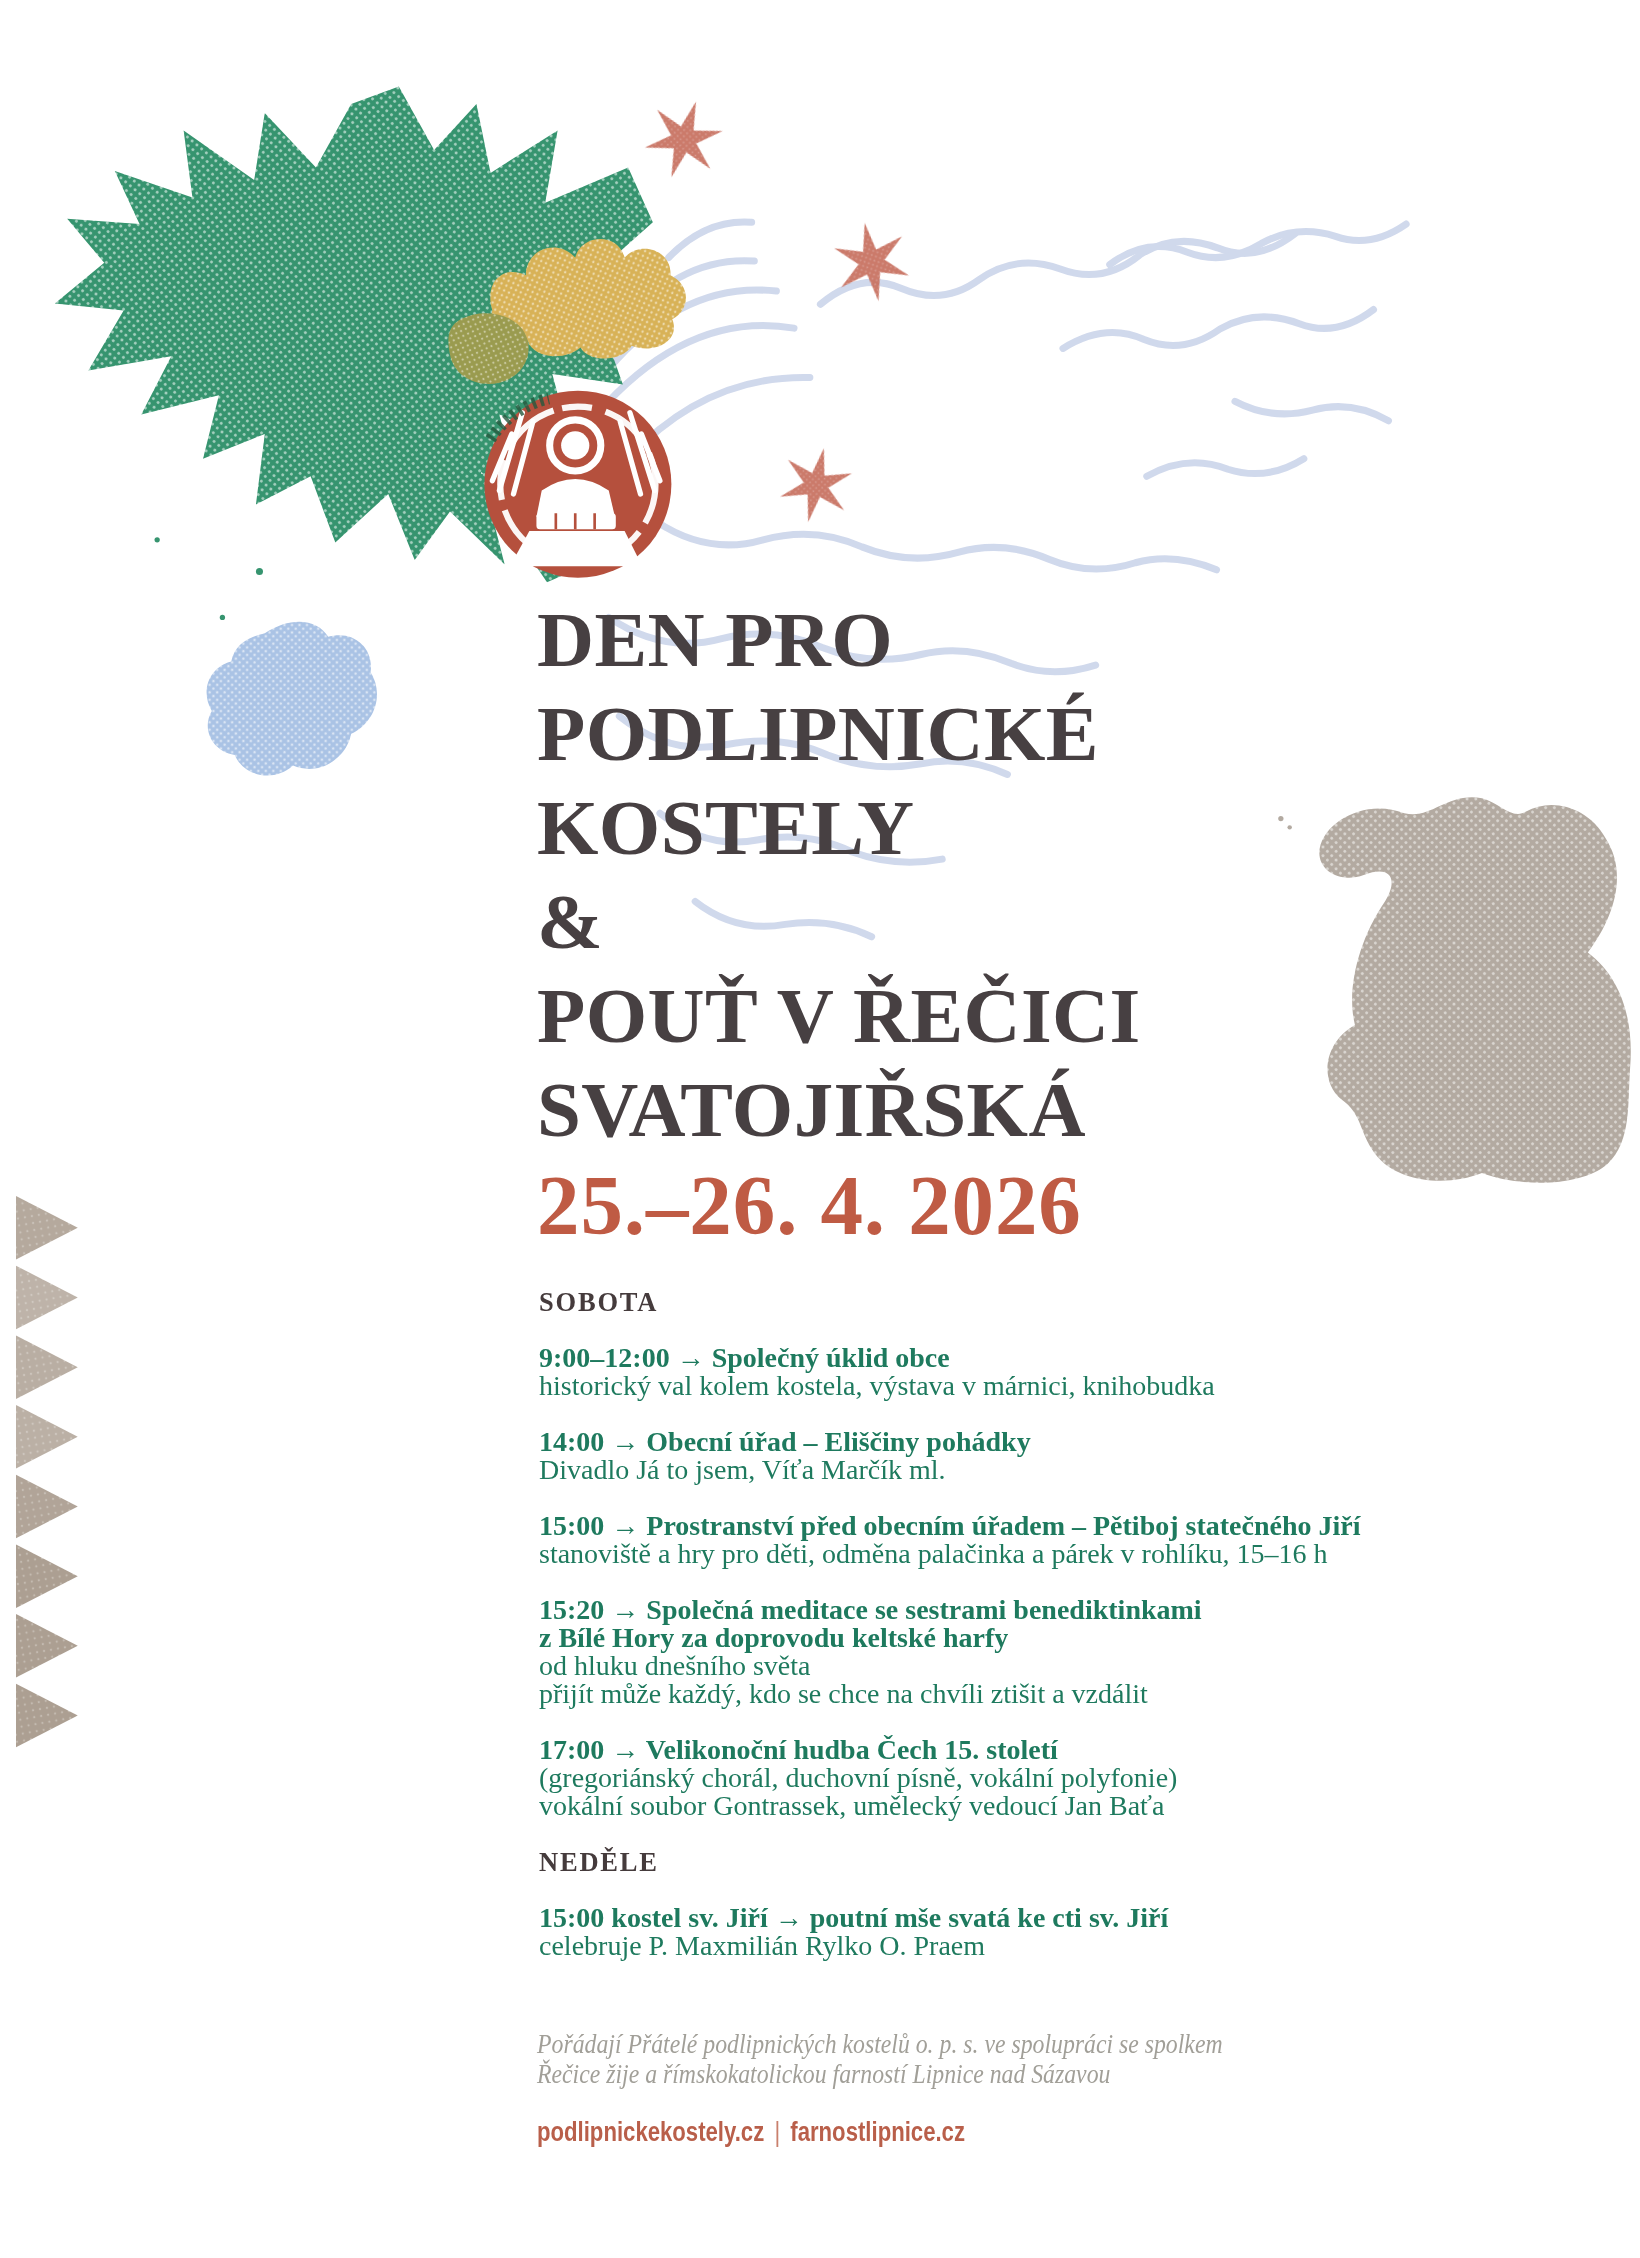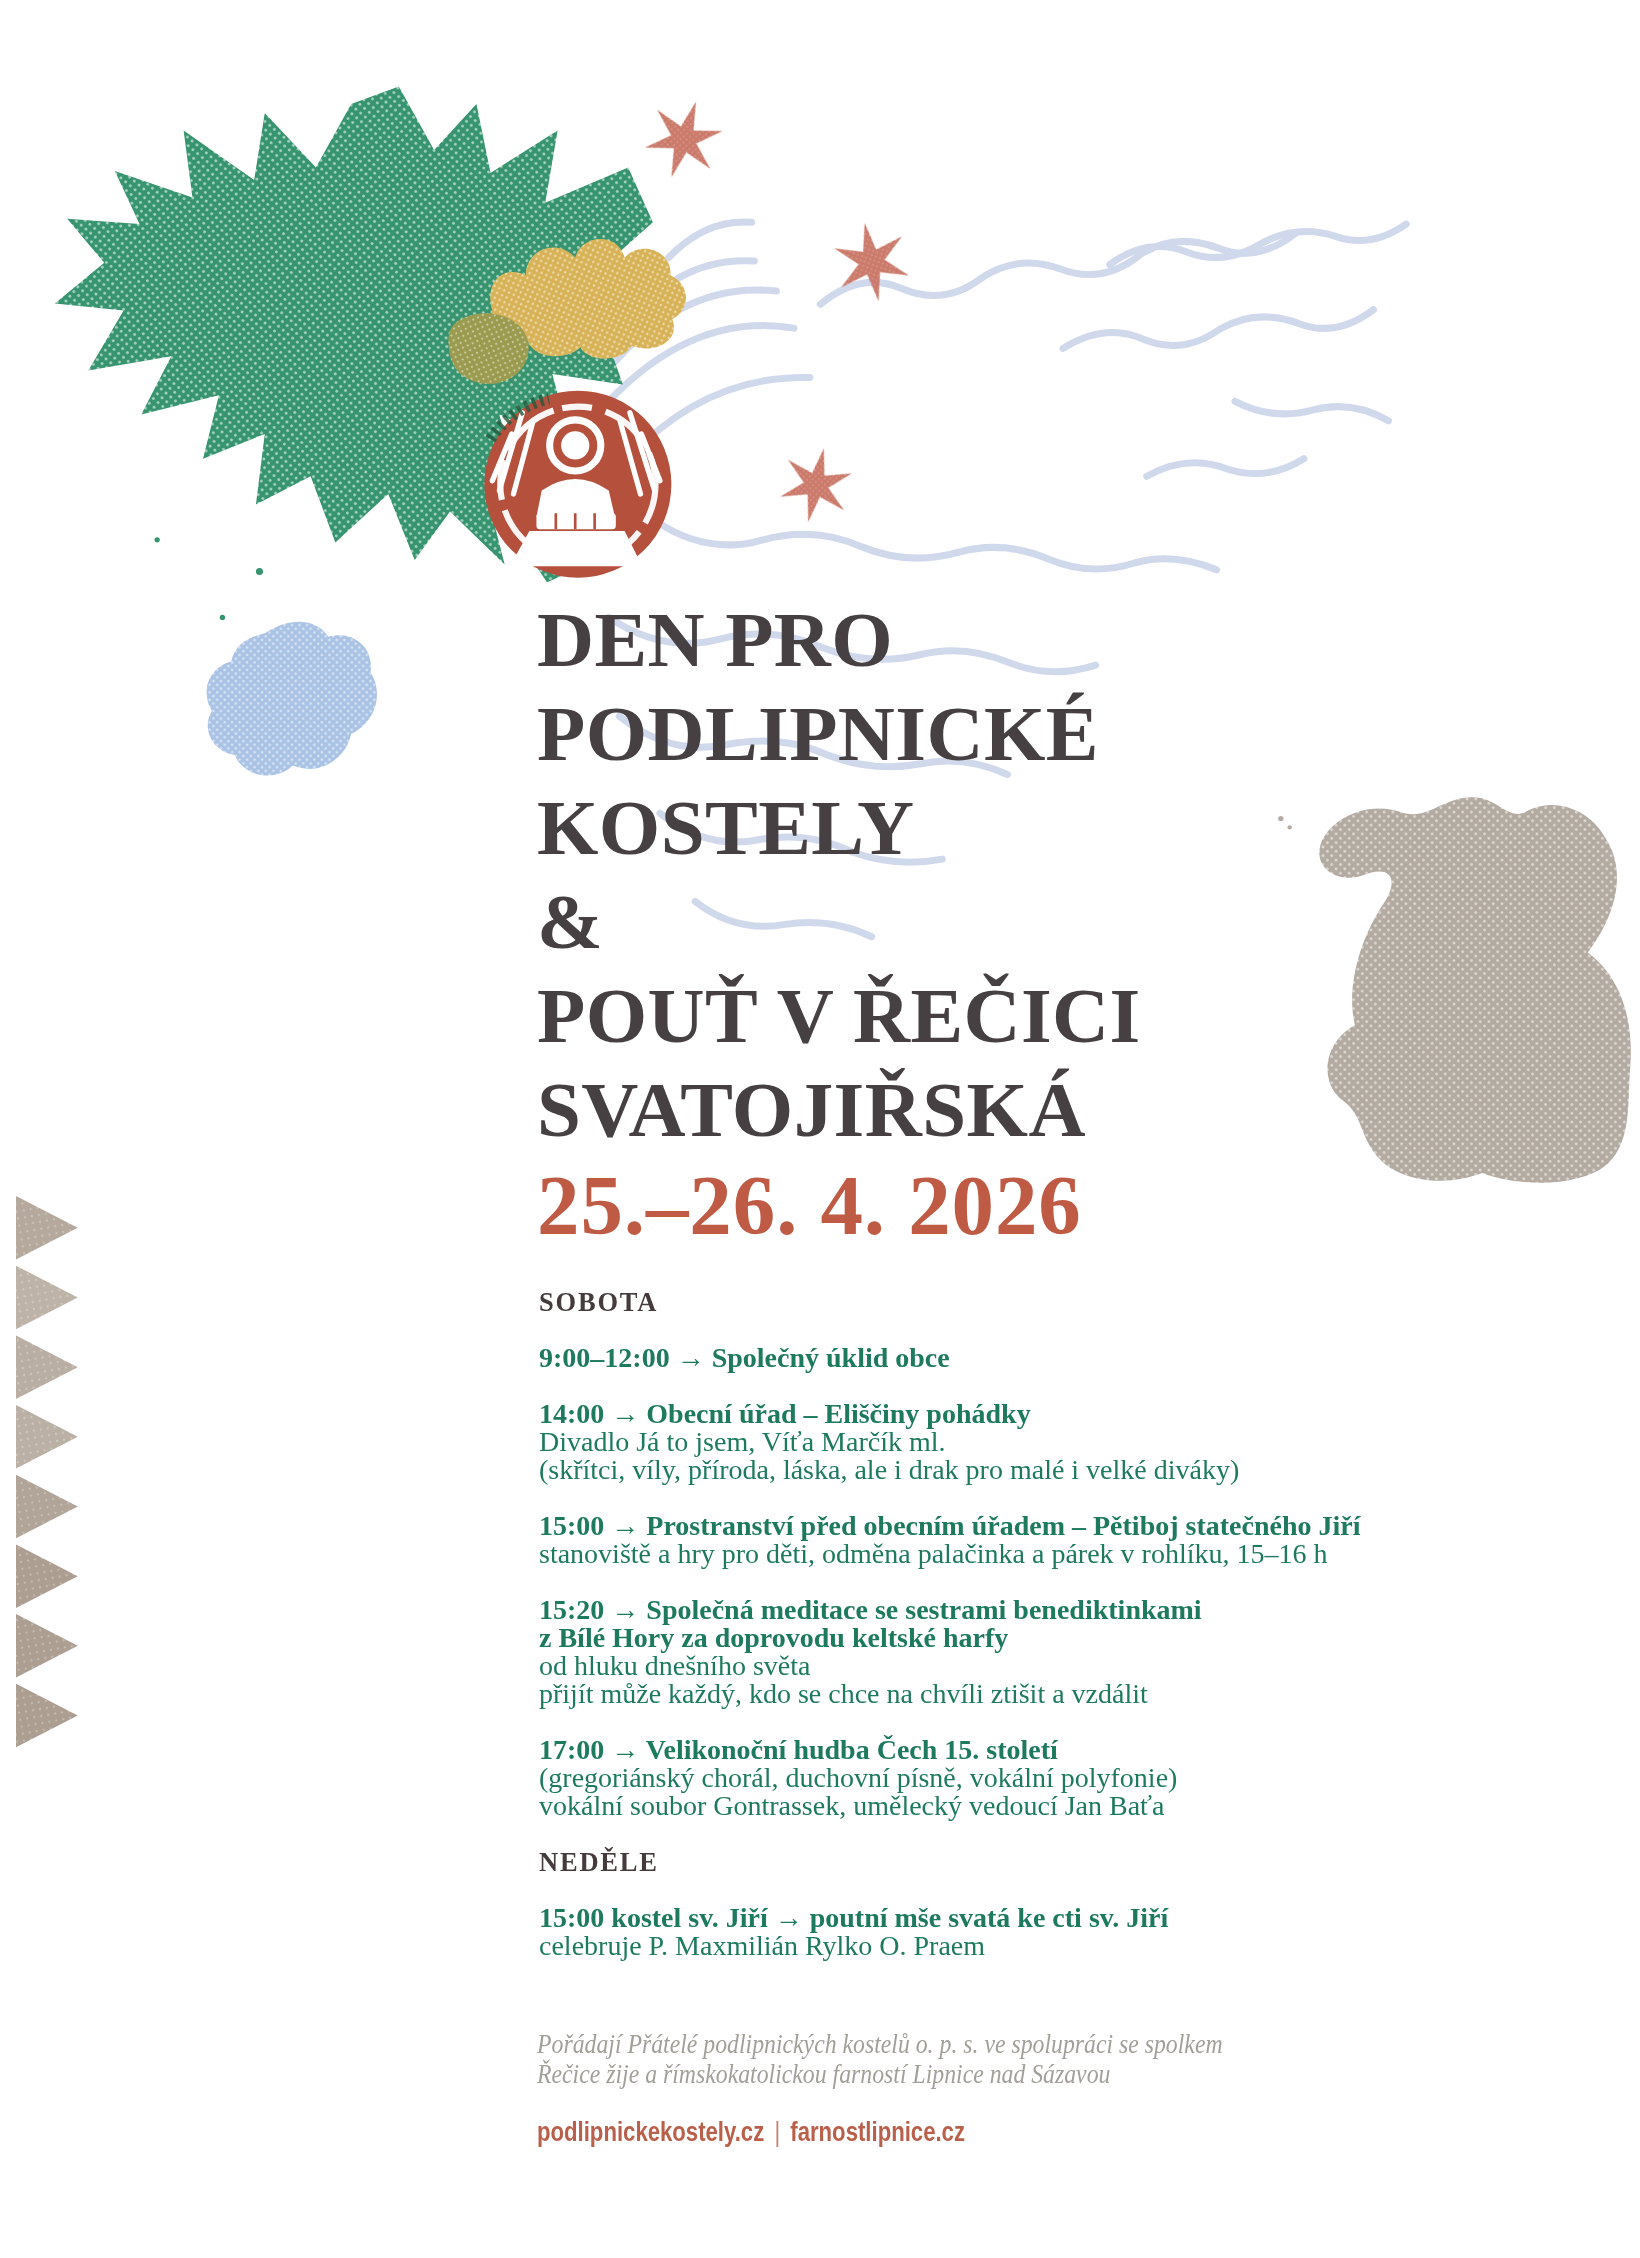--- a/index.html
+++ b/index.html
@@ -165,24 +165,24 @@
       <div class="line">POUŤ V ŘEČICI</div>
       <div class="line">SVATOJIŘSKÁ</div>
     </div>
 
   <div class="date-line">25.–26. 4. 2026</div>
 
   <div class="schedule">
       <div class="line day">SOBOTA</div>
       <div class="line gap"></div>
       <div class="line bold">9:00–12:00 → Společný úklid obce</div>
+      <div class="line text">historický val kolem kostela, výstava v márnici, knihobudka</div>
       <div class="line gap"></div>
       <div class="line bold">14:00 → Obecní úřad – Eliščiny pohádky</div>
       <div class="line text">Divadlo Já to jsem, Víťa Marčík ml.</div>
-      <div class="line text">(skřítci, víly, příroda, láska, ale i drak pro malé i velké diváky)</div>
       <div class="line gap"></div>
       <div class="line bold">15:00 → Prostranství před obecním úřadem – Pětiboj statečného Jiří</div>
       <div class="line text">stanoviště a hry pro děti, odměna palačinka a párek v rohlíku, 15–16 h</div>
       <div class="line gap"></div>
       <div class="line bold">15:20 → Společná meditace se sestrami benediktinkami</div>
       <div class="line bold">z Bílé Hory za doprovodu keltské harfy</div>
       <div class="line text">od hluku dnešního světa</div>
       <div class="line text">přijít může každý, kdo se chce na chvíli ztišit a vzdálit</div>
       <div class="line gap"></div>
       <div class="line bold">17:00 → Velikonoční hudba Čech 15. století</div>

